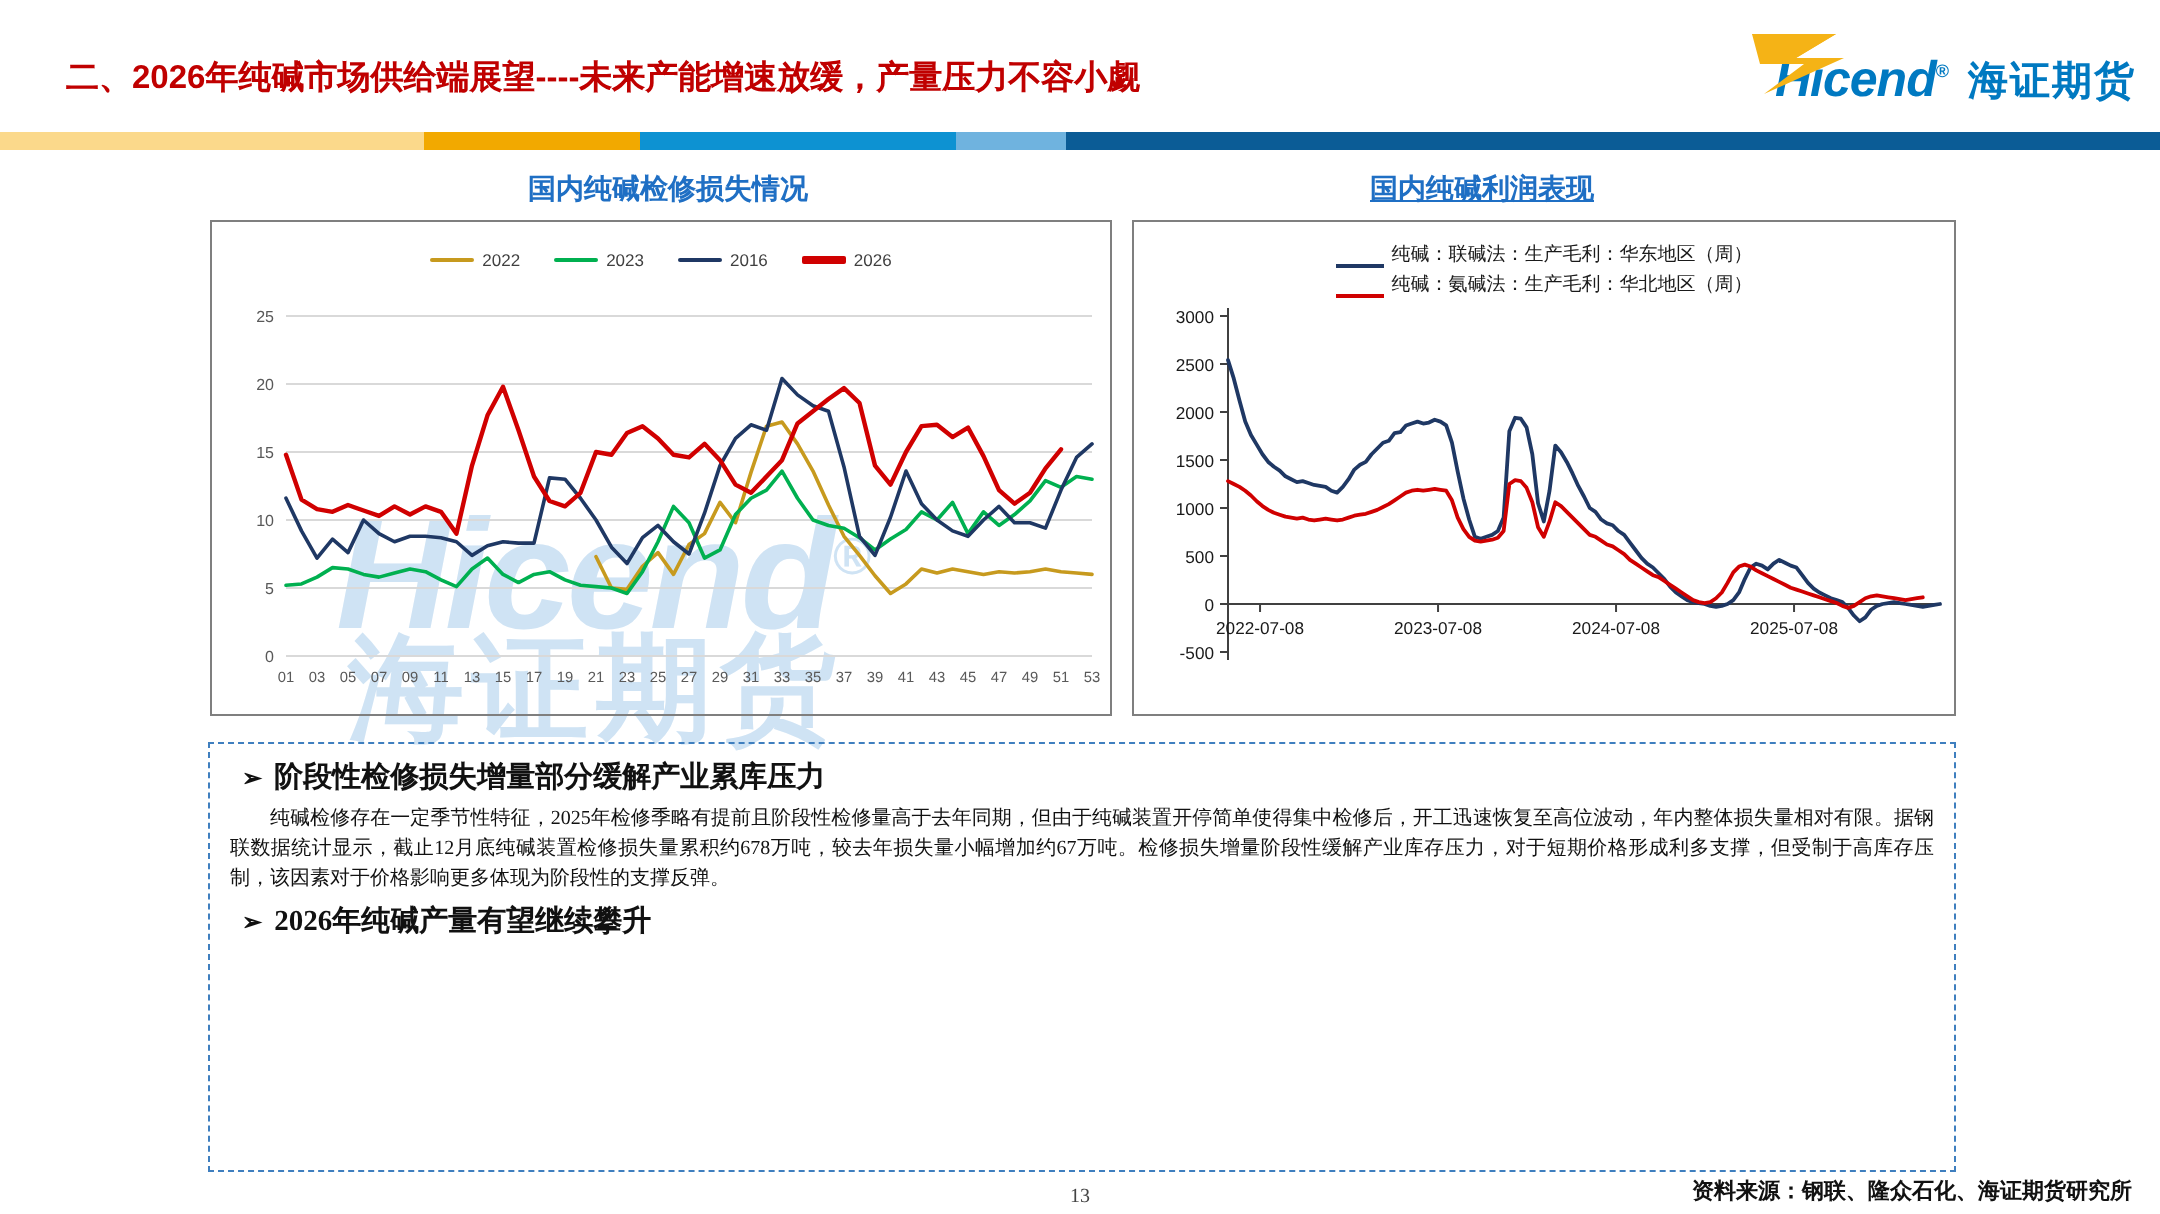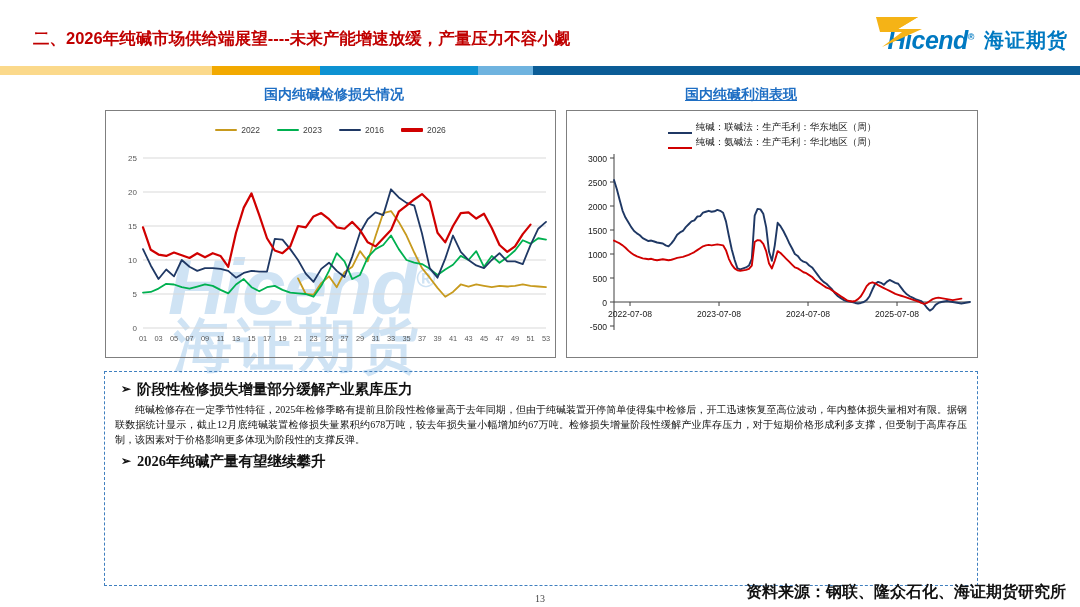--- a/index.html
+++ b/index.html
@@ -78,21 +78,21 @@
     font-size:10px;color:#111;line-height:1.52;text-align:justify;text-indent:2em;
     margin:2px 0 0 0;
   }
   .pagenum{
     position:absolute;left:0;right:0;bottom:3px;text-align:center;
     font-family:"Liberation Serif","DejaVu Serif",serif;font-size:10px;color:#444;
   }
   .source{
     position:absolute;right:14px;bottom:4px;
     font-family:Liberation Serif, serif;
-    font-weight:bold;font-size:16px;color:#111;white-space:nowrap;text-align:right;
+    font-weight:bold;font-size:11px;color:#111;white-space:nowrap;text-align:right;
   }
 </style>
 </head>
 <body>
 
 <div class="slide">
 
   <div class="hdr-title">二、2026年纯碱市场供给端展望----未来产能增速放缓，产量压力不容小觑</div>
 
   <div class="logo">

